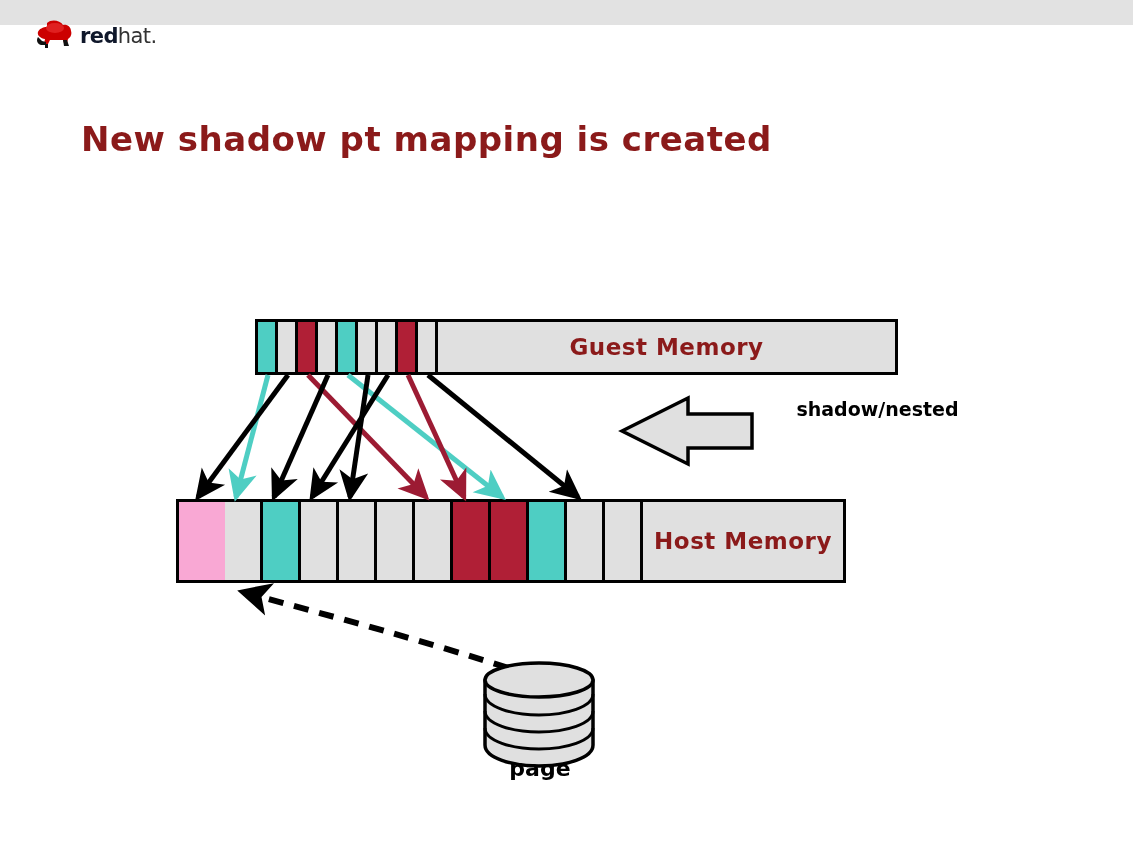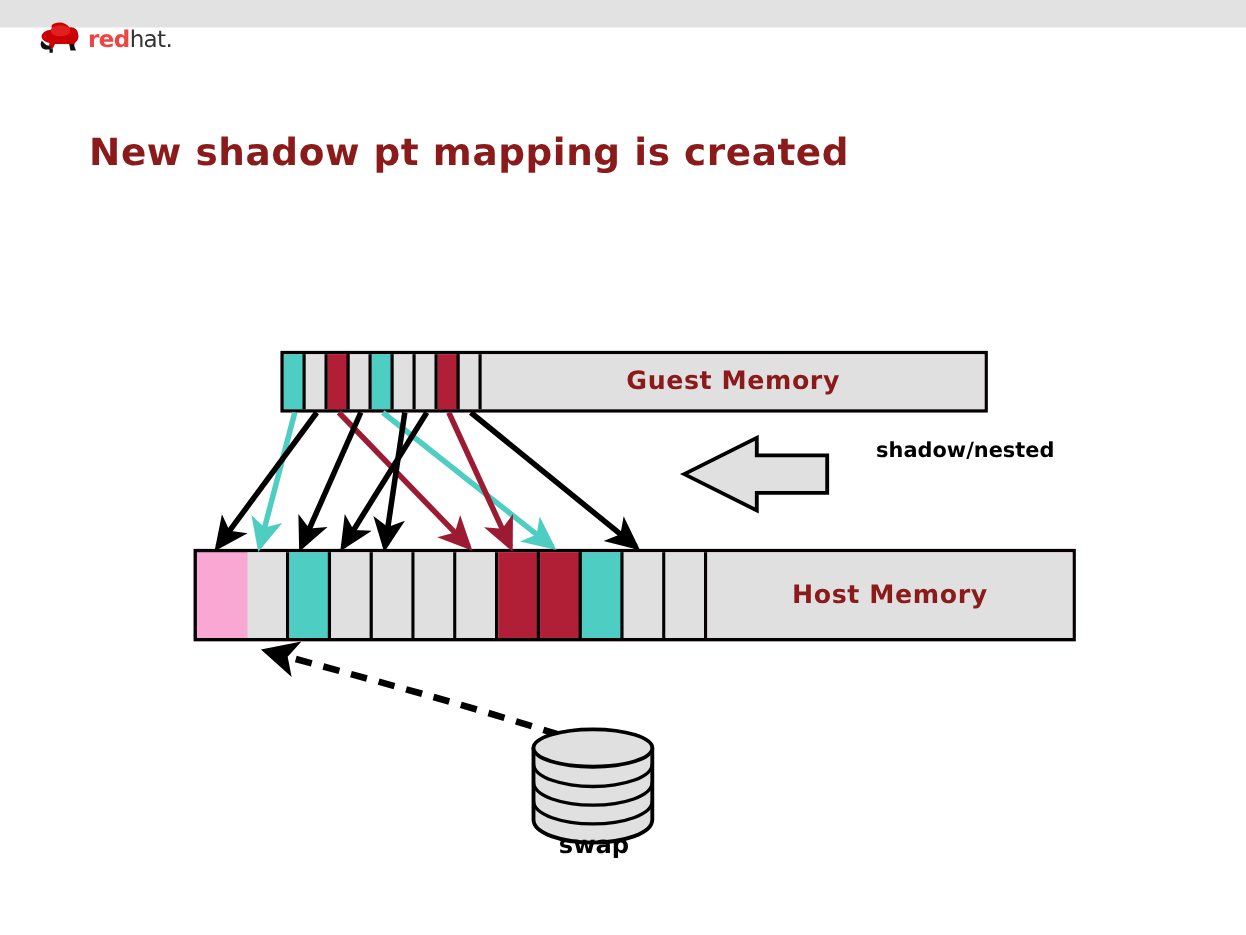--- a/index.html
+++ b/index.html
@@ -34,21 +34,21 @@
     width: 44px; height: 30px;
   }
   #brand-wordmark {
     position: absolute;
     left: 46px; top: 4px;
     font-family: "DejaVu Sans", "Liberation Sans", sans-serif;
     font-size: 21px;
     letter-spacing: -0.6px;
     white-space: nowrap;
   }
-  #brand-wordmark .red-word { font-weight: bold; color: #ef4444; }
+  #brand-wordmark .red-word { font-weight: bold; color: #0f172a; }
   #brand-wordmark .hat-word { font-weight: normal; color: #333333; }
   #brand-wordmark .dot { color: #333333; }
 
   
   #slide-title {
     position: absolute;
     left: 81px; top: 96px;
     font-size: 34px;
     font-weight: bold;
     color: #8b1a1a;
@@ -64,21 +64,21 @@
     background: #f9a8d4;
     display: flex;
     align-items: stretch;
   }
   #guest-memory-bar {
     left: 255px; top: 319px;
     width: 643px; height: 56px;
   }
   #host-memory-bar {
     left: 176px; top: 499px;
-    width: 802px; height: 84px; padding-left: 46px;
+    width: 670px; height: 84px; padding-left: 46px;
   }
   .mem-cell {
     box-sizing: border-box;
     border-right: 3px solid #000000;
     background: #e0e0e0;
     flex: 0 0 auto;
   }
   .mem-cell.teal { background: #4ecec3; }
   .mem-cell.red  { background: #b01f36; }
   .mem-cell.gray { background: #e0e0e0; }
@@ -239,16 +239,16 @@
     <ellipse cx="539" cy="680" rx="54" ry="17" fill="#e0e0e0" stroke="#000000" stroke-width="3.5"></ellipse>
   </g>
 
   <path id="spt-block-arrow" d="M622,431 L688,398 L688,414 L752,414 L752,448 L688,448 L688,464 Z" fill="#e0e0e0" stroke="#000000" stroke-width="3.5" stroke-linejoin="miter"></path>
 </svg>
 
 <div id="spt-label">
   <div>shadow/nested</div>
 </div>
 
-<div id="swap-caption">swap</div>
+<div id="swap-caption">page</div>
 
 <div id="legend">
 </div>
 
 </body></html>

